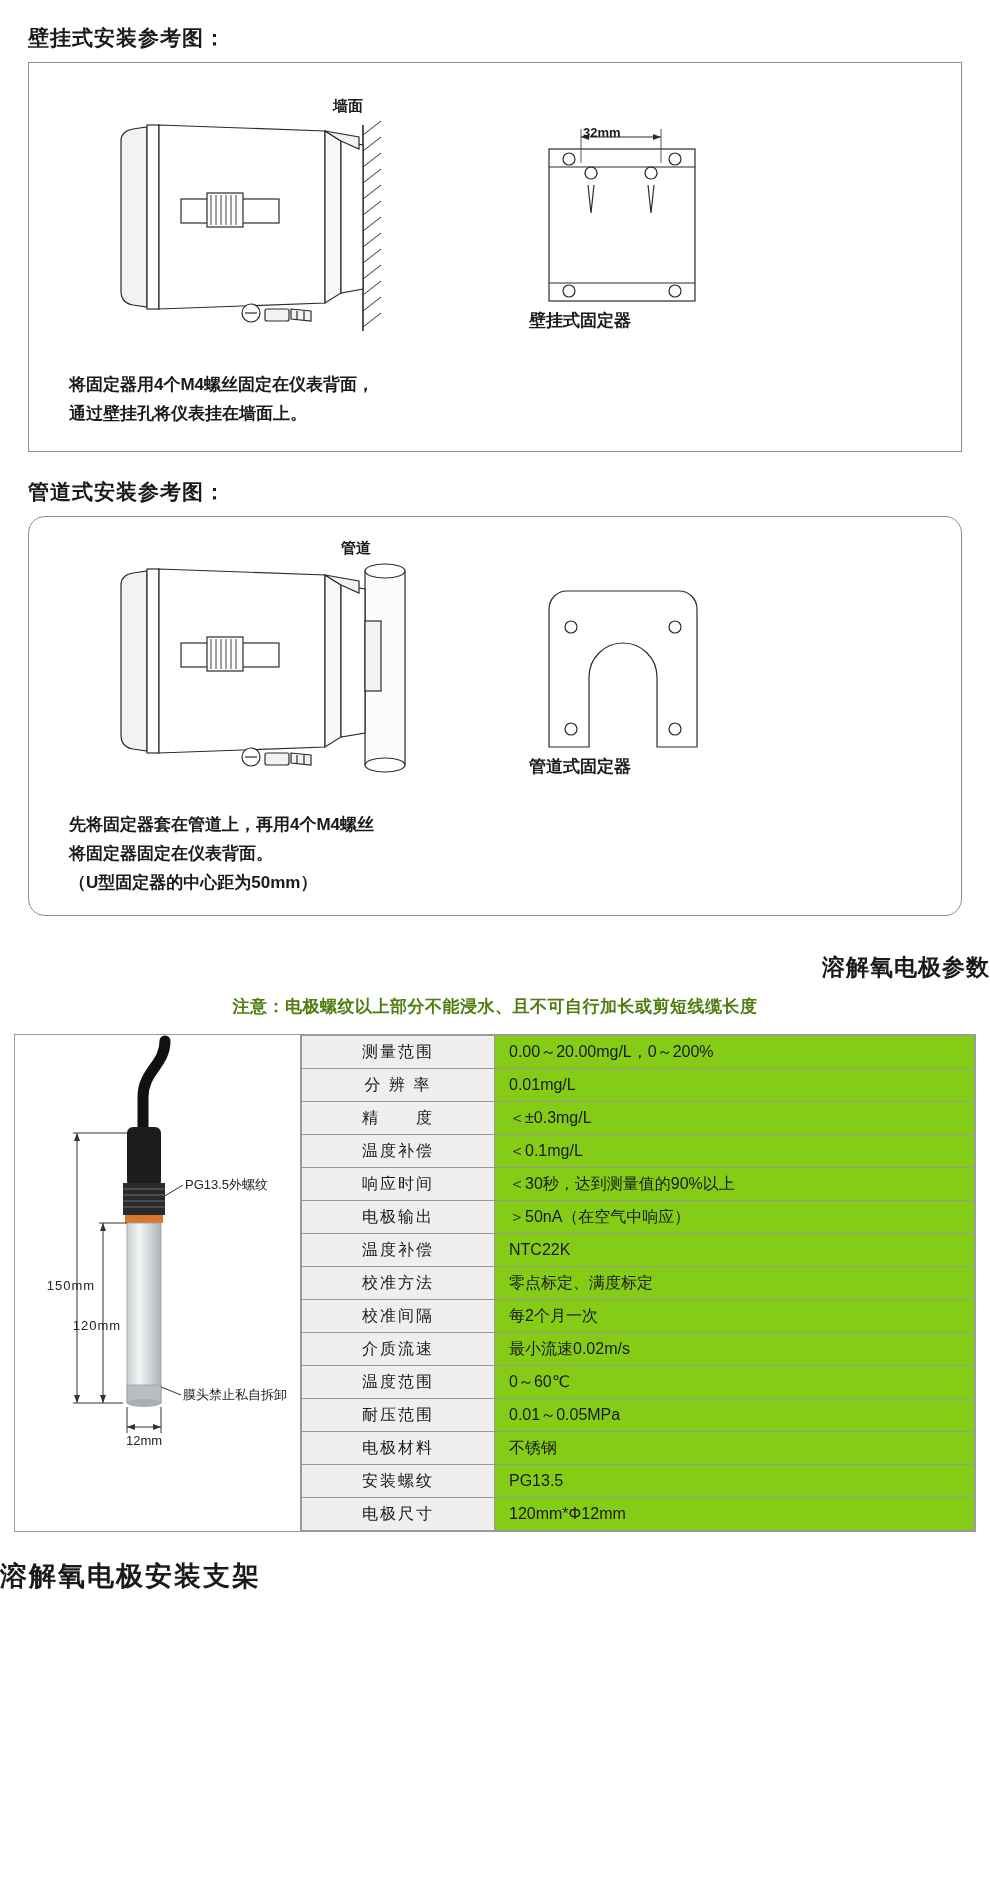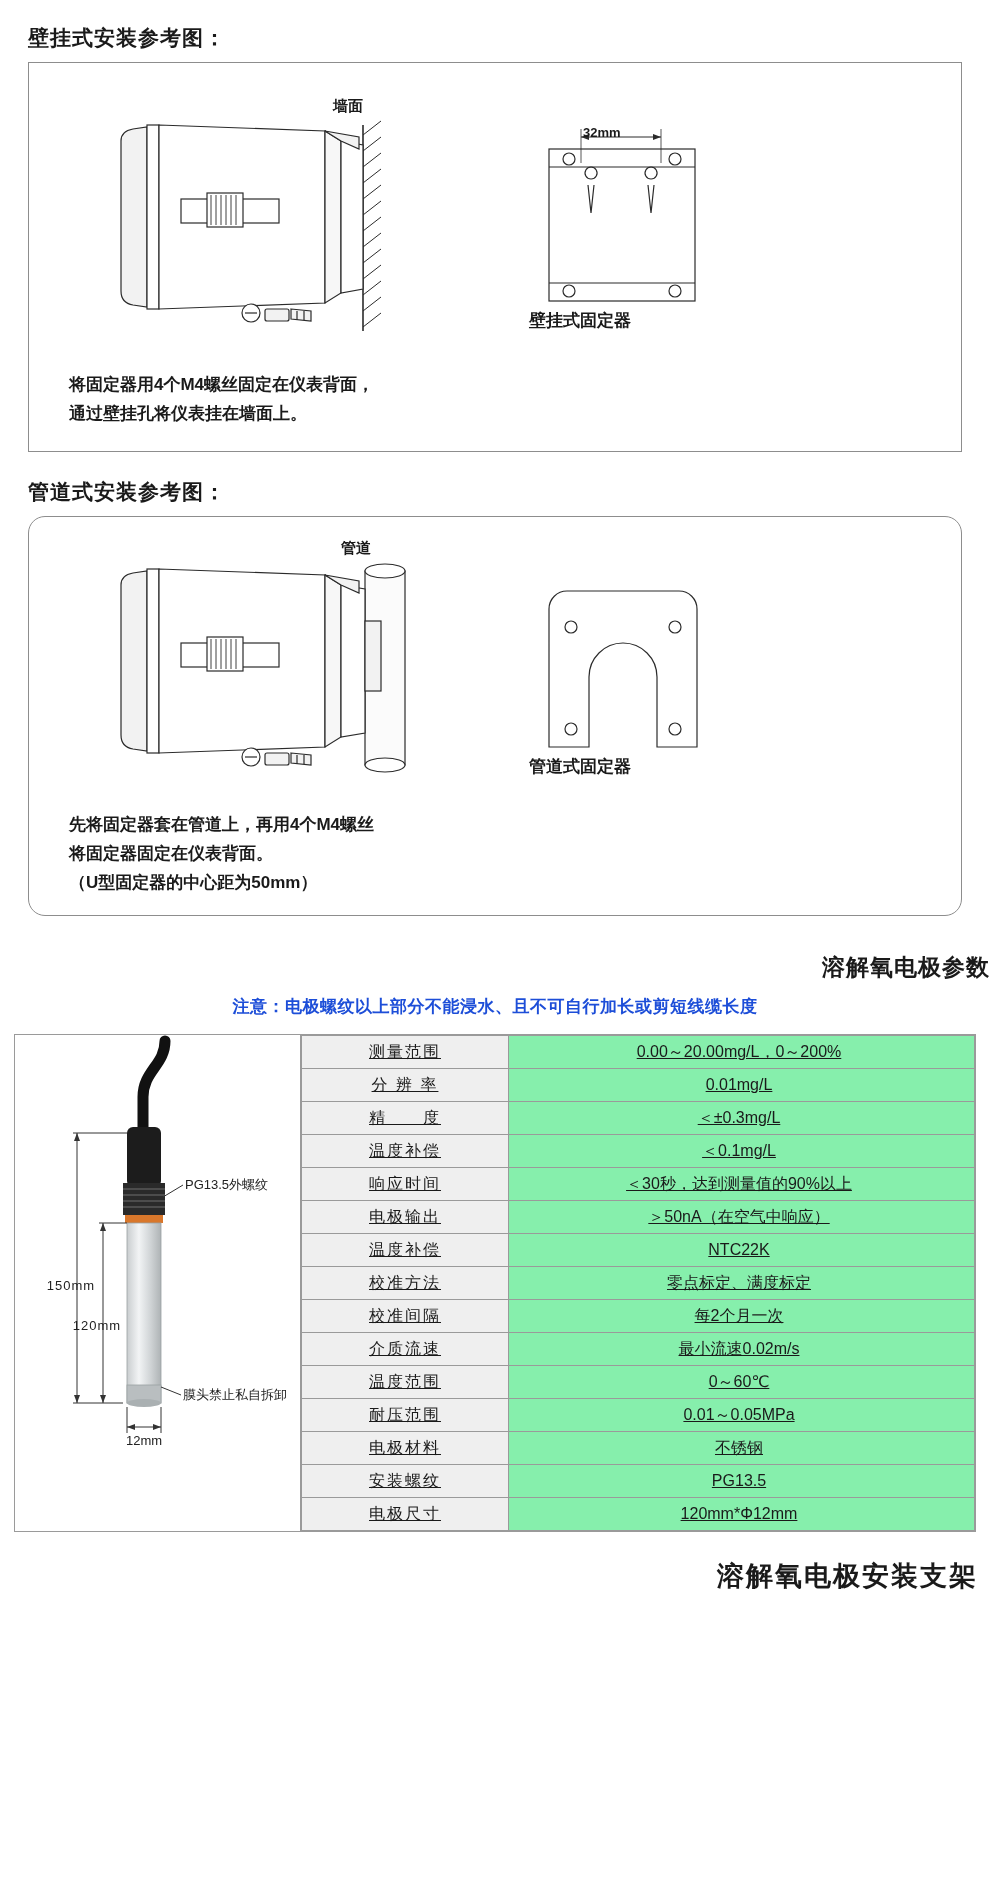--- a/index.html
+++ b/index.html
@@ -50,21 +50,21 @@
     text-align:right;
     font-size:23px;
     font-weight:700;
     margin:36px 0 12px 0;
     letter-spacing:1px;
   }
   .warn{
     text-align:center;
     font-size:17px;
     font-weight:700;
-    color:#1d4ed8;
+    color:#4d7c0f;
     margin:0 0 16px 0;
     letter-spacing:.5px;
   }
 
   .param-wrap{
     display:flex;
     align-items:stretch;
     margin:0 14px 0 14px;
     border:1px solid #9a9a9a;
     box-sizing:border-box;
@@ -76,42 +76,40 @@
     background:#fff;
   }
   table.params{
     border-collapse:collapse;
     flex:1;
     font-size:16px;
   }
   table.params td{
     border:1px solid #9a9a9a;
     height:28px;
-    padding:2px 19px;
-    text-decoration:underline;
+    padding:2px 12px;
   }
   table.params td.k{
     width:168px;
     text-align:center;
     background:#efefef;
     letter-spacing:2px;
     white-space:nowrap;
   }
   table.params td.v{
     padding-left:14px;
-    background:#86efac;
+    background:#84cc16;
     white-space:nowrap;
-    text-align:center;
   }
 
   .bottom-title{
-    text-align:right;
+    text-align:left;
     font-size:27px;
     font-weight:700;
-    margin:26px 12px 6px 0;
+    margin:26px 0 6px 0;
     letter-spacing:2px;
   }
 
   svg{display:block;}
   .vtext{
     font-size:13px;
     writing-mode:vertical-rl;
     text-orientation:mixed;
     letter-spacing:1px;
   }

